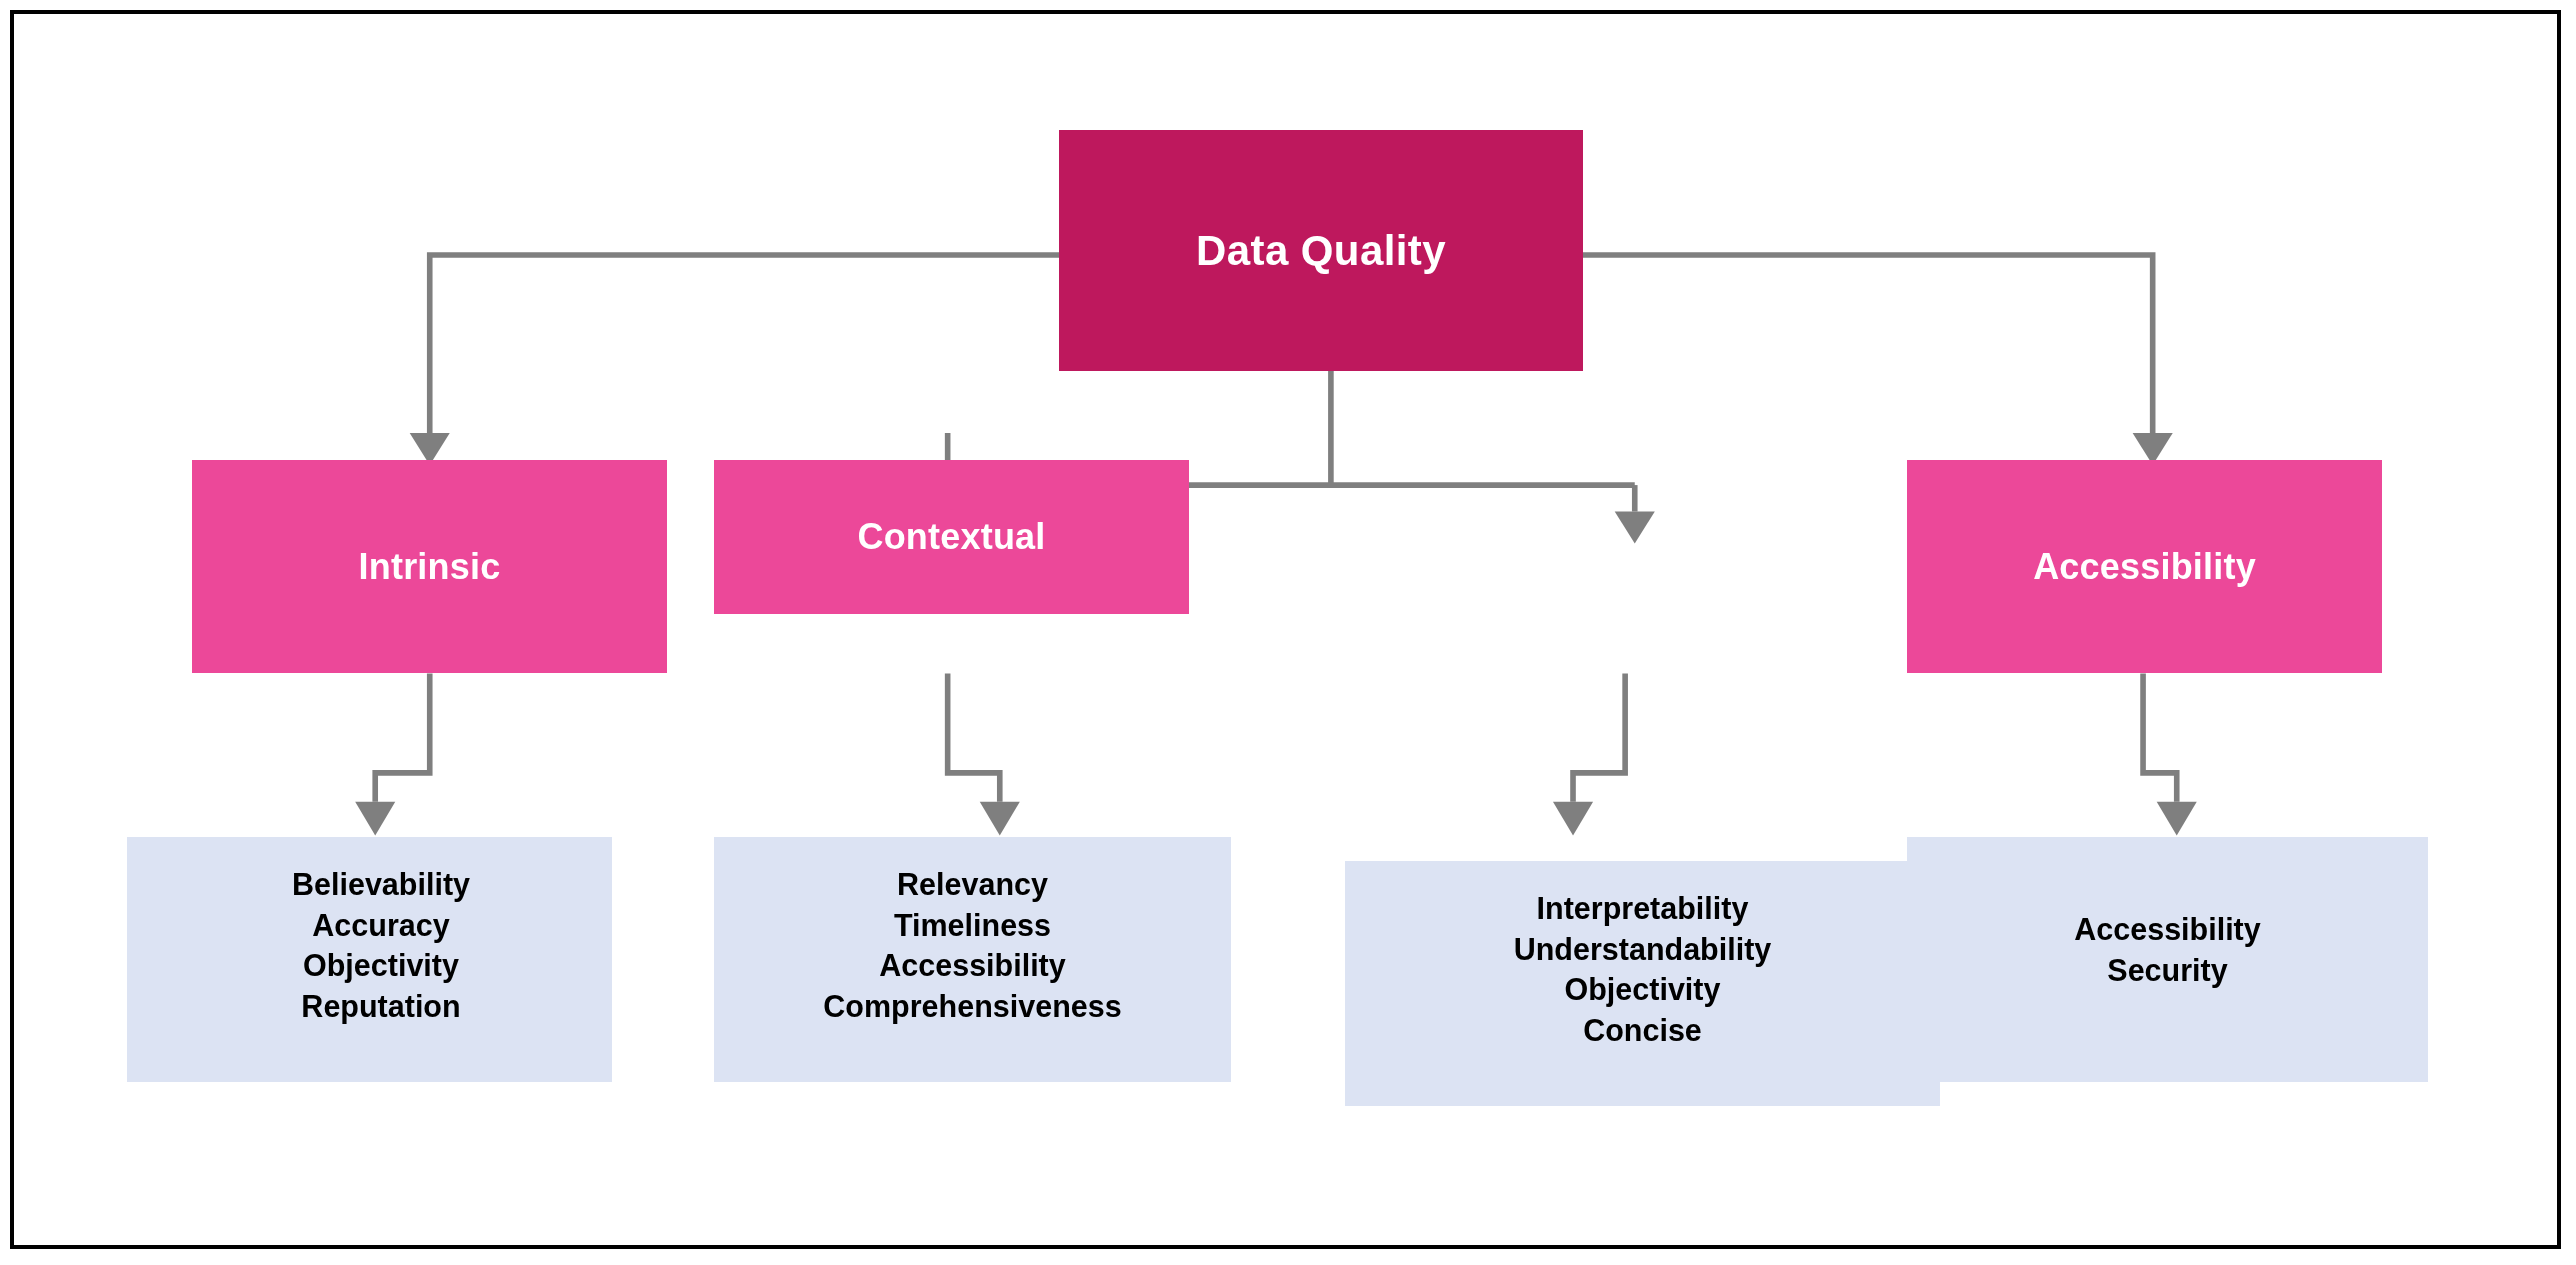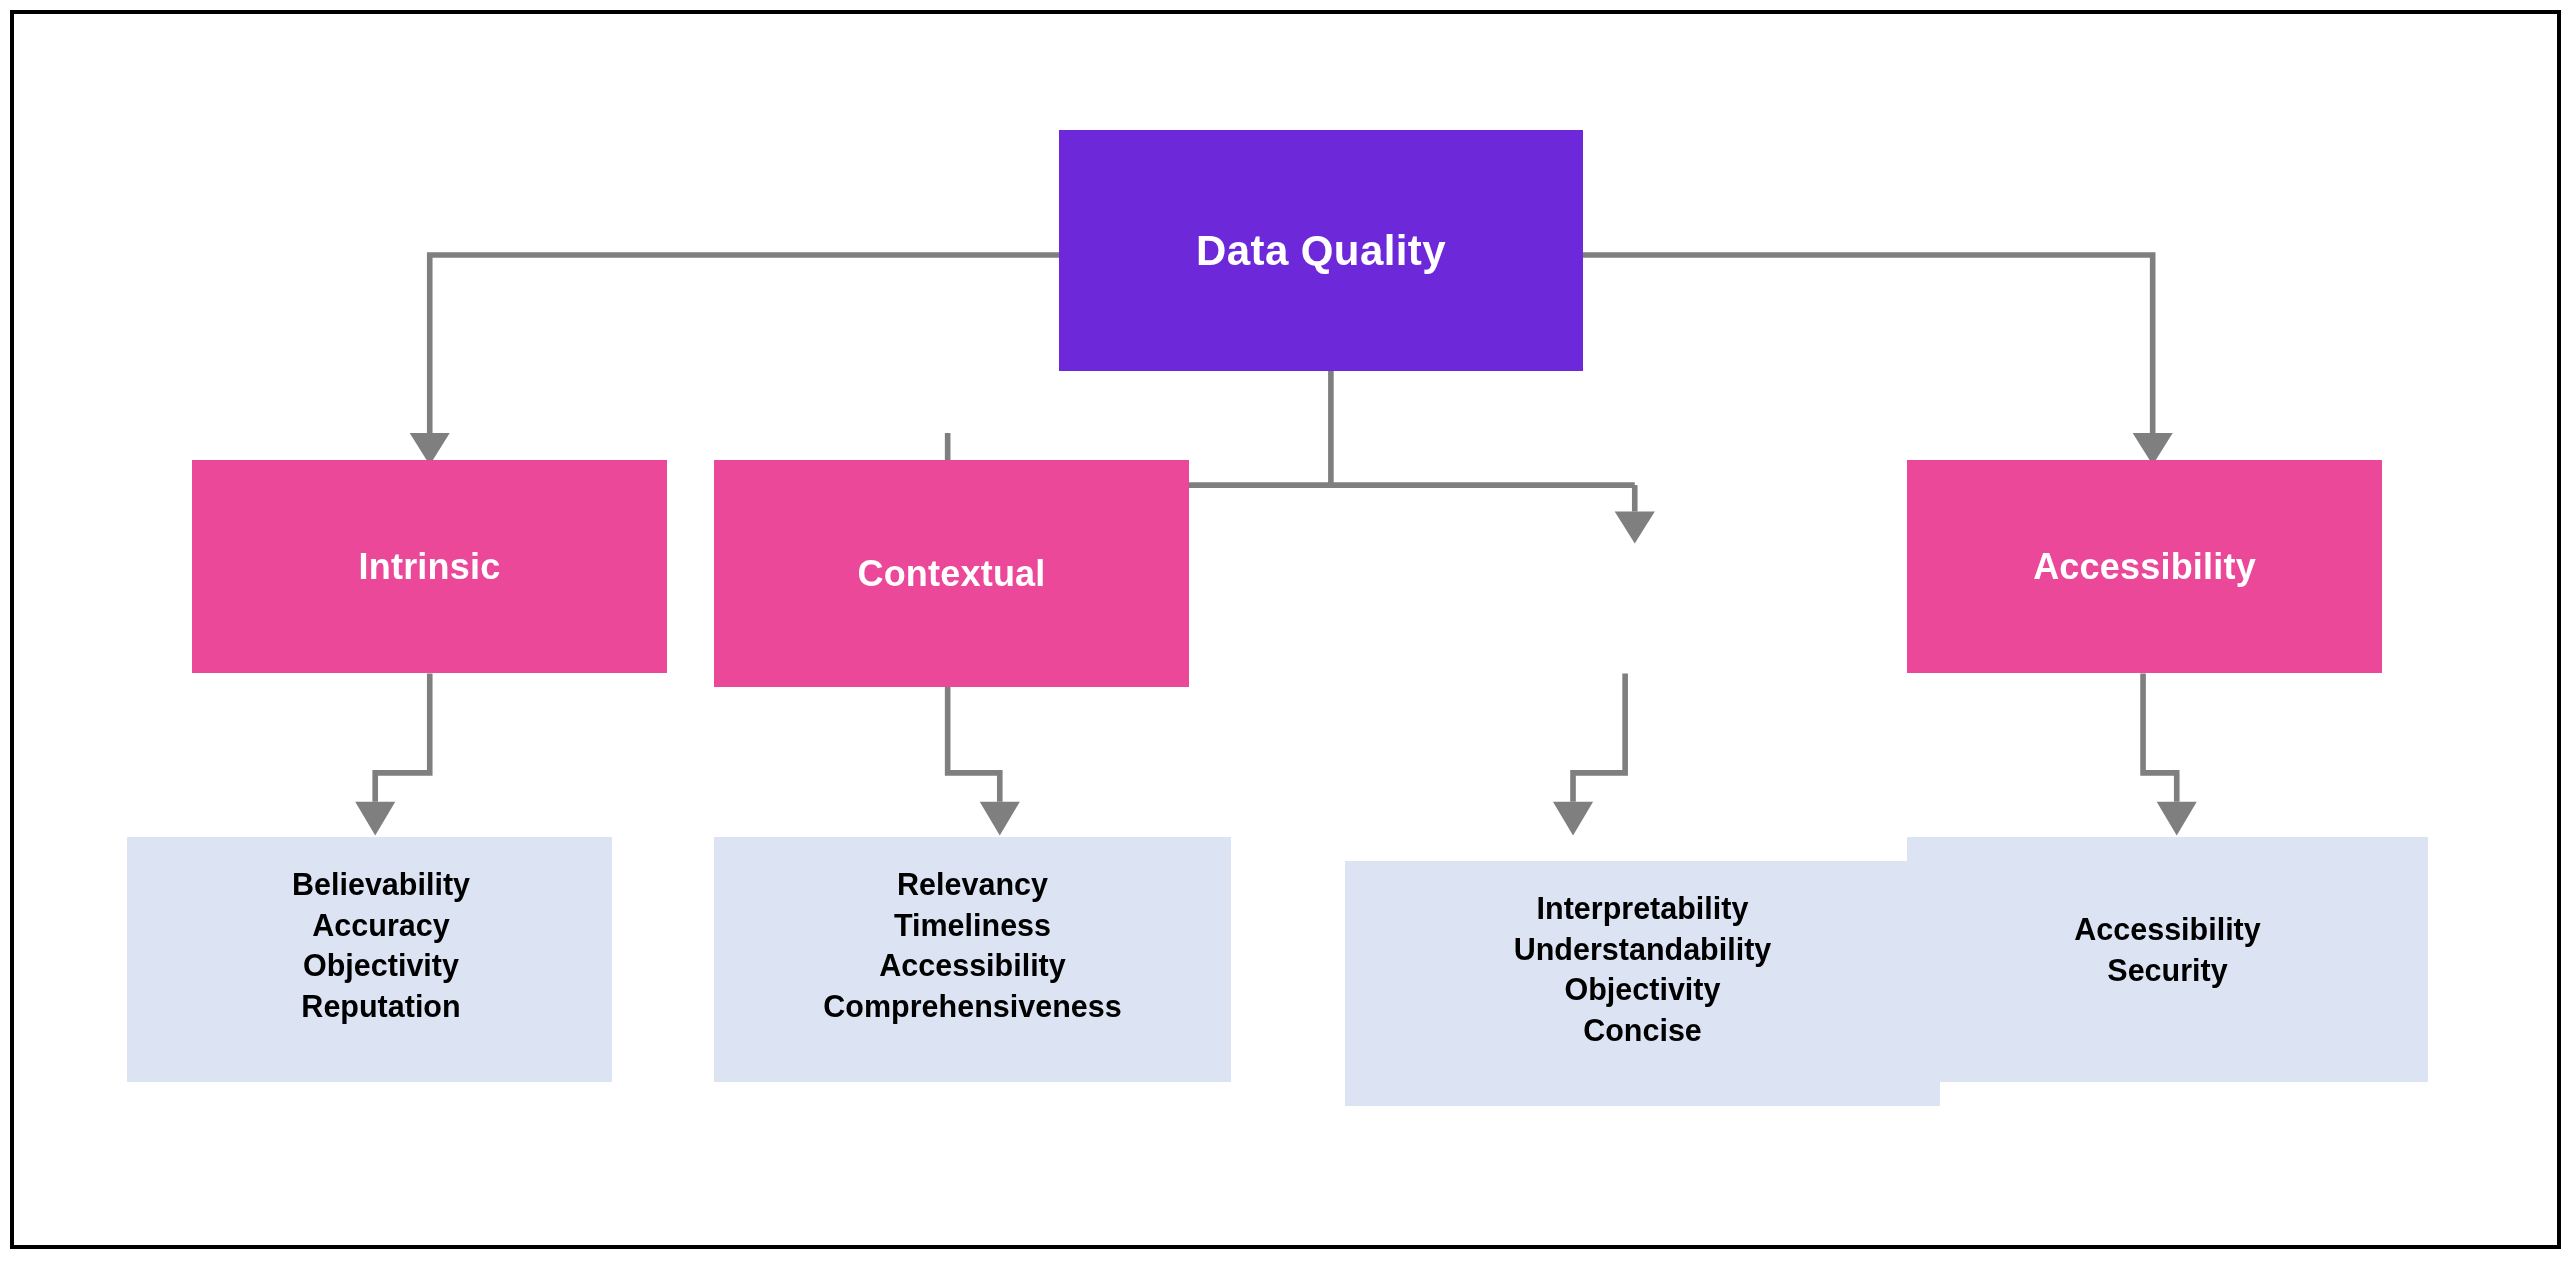--- a/index.html
+++ b/index.html
@@ -35,21 +35,21 @@
     height: 1266px;
   }
   .node {
     position: absolute;
     box-sizing: border-box;
     display: flex;
     justify-content: center;
     text-align: center;
   }
   .node-root {
-    background: #6d28d9;
+    background: #be185d;
     color: #ffffff;
     font-weight: bold;
     font-size: 42px;
     letter-spacing: 0.4px;
     align-items: center;
   }
   .node-cat {
     background: #ec4899;
     color: #ffffff;
     font-weight: bold;
@@ -131,21 +131,21 @@
     </svg>
 
     <div class="node node-root" style="left:1059px; top:130px; width:524px; height:241px;">
       <span>Data Quality</span>
     </div>
 
     <div class="node node-cat" style="left:192px; top:460px; width:475px; height:213px;">
       <span>Intrinsic</span>
     </div>
 
-    <div class="node node-cat" style="left:714px; top:460px; width:475px; height:227px;align-items:center;">
+    <div class="node node-cat" style="left:714px; top:460px; width:475px; height:154px;align-items:center;">
       <span>Contextual</span>
     </div>
 
 
     <div class="node node-cat" style="left:1907px; top:460px; width:475px; height:213px;">
       <span>Accessibility</span>
     </div>
 
     <div class="node node-leaf" style="left:127px; top:837px; width:485px; height:245px;padding-left:23px;">
       <div class="leaf-lines">

